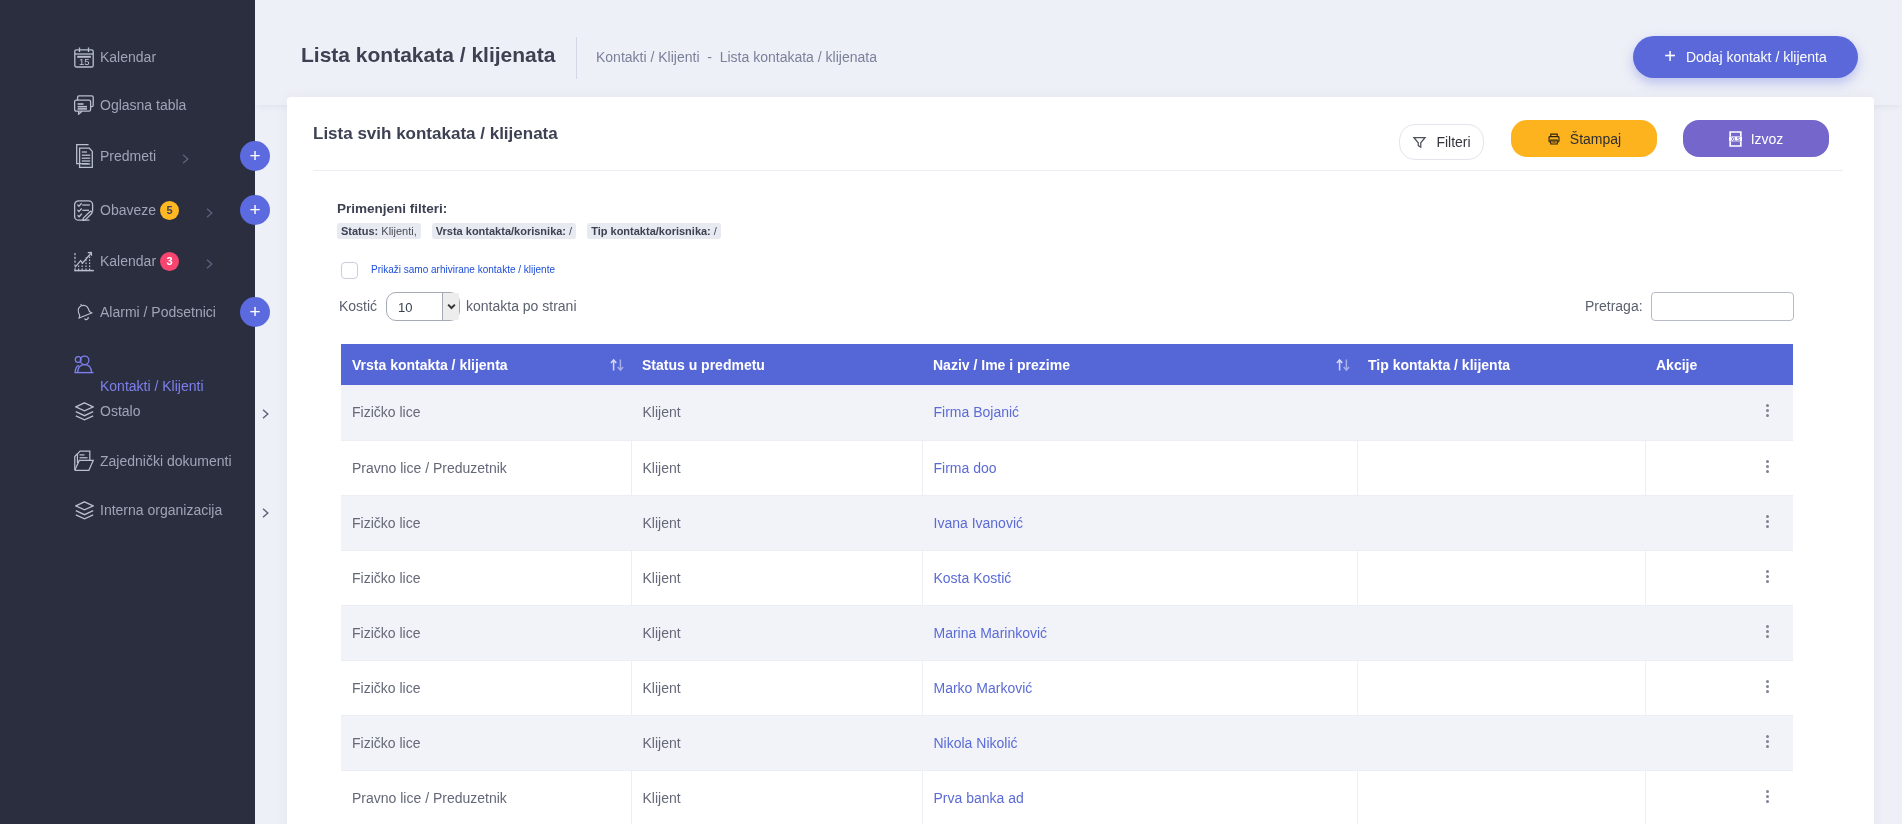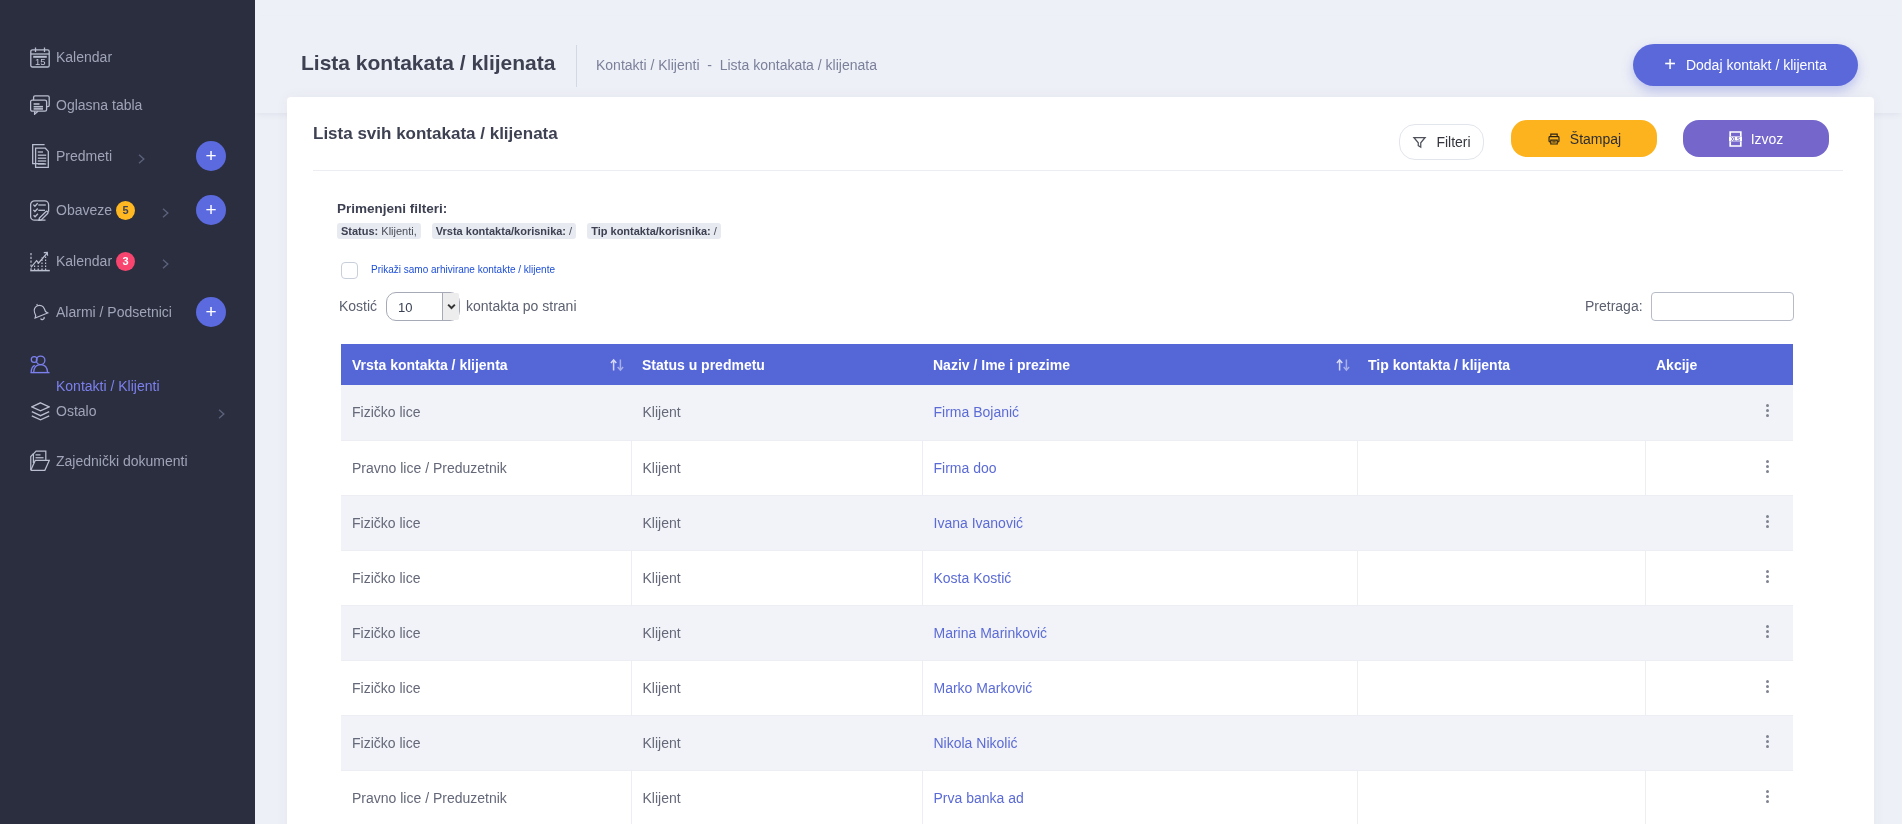--- a/index.html
+++ b/index.html
@@ -1,35 +1,35 @@
 <!DOCTYPE html>
 <html><head>
 <meta charset="utf-8">
 <style>
 * { margin:0; padding:0; box-sizing:border-box; }
 html,body { width:1902px; height:824px; overflow:hidden; font-family:"Liberation Sans", sans-serif; background:#eef0f7; }
 
 
 #sidebar { position:fixed; left:0; top:0; width:255px; height:824px; background:#2b2e3e; z-index:10; }
-.menu { list-style:none; padding-top:33px; }
+.menu { list-style:none; padding-top:33px;padding-left:44px; }
 .menu li { position:relative; display:flex; align-items:center; height:48px; padding-left:30px; }
 .menu li.tall { height:54px; }
 .menu li.zaj { height:51px; }
 .menu li .mi { width:20px; height:24px; flex:0 0 20px; display:flex; align-items:center; justify-content:center; }
 .menu li .mt { font-size:14px; color:#a0a4b8; margin-left:6px; white-space:nowrap; }
 .menu li.active .mt { color:#7c80ee;margin-top:46px; }
 .badge { display:inline-flex; align-items:center; justify-content:center; width:19px; height:19px; border-radius:50%; font-size:11px; font-weight:bold; margin-left:4px; }
 .badge.orange { background:#ffb822; color:#3f4254; }
 .badge.pink { background:#f8456f; color:#fff; }
 .arrow { position:absolute; top:50%; transform:translateY(-50%); width:7px; height:11px; }
 .plusbtn { position:absolute; left:196px; top:50%; transform:translateY(-50%); width:30px; height:30px; border-radius:50%; background:#5b6ade; color:#fff; font-size:19px; font-weight:400; display:flex; align-items:center; justify-content:center; }
 
 
 #main { position:absolute; left:255px; top:0; right:0; height:824px; }
-#pagehead { position:absolute; left:0; top:16px; right:0; height:97px; box-shadow:0 3px 6px -2px rgba(100,105,140,.12); }
+#pagehead { position:absolute; left:0; top:8px; right:0; height:97px; box-shadow:0 3px 6px -2px rgba(100,105,140,.12); }
 #pagehead .title { position:absolute; left:46px; top:35px; font-size:21px; font-weight:bold; color:#3d4152; }
 #pagehead .vsep { position:absolute; left:321px; top:29px; height:42px; width:1px; background:#d4d8e4; }
 #pagehead .crumbs { position:absolute; left:341px; top:41px; font-size:14px; color:#7b809a; }
 #addbtn { position:absolute; right:44px; top:28px; height:42px; width:225px; border-radius:21px; background:#5a68da; box-shadow:0 5px 12px rgba(90,104,218,.35); color:#fff; font-size:14px; display:flex; align-items:center; justify-content:center; }
 #addbtn .plus { font-size:20px; font-weight:300; margin-right:10px; margin-top:-2px; }
 
 
 #card { position:absolute; left:32px; top:97px; width:1587px; height:1100px; background:#fff; border-radius:4px; box-shadow:0 0 13px 0 rgba(82,63,105,.05); }
 #card .ctitle { position:absolute; left:26px; top:27px; font-size:17px; font-weight:bold; color:#3d4152; }
 .btn { position:absolute; display:flex; align-items:center; justify-content:center; border-radius:16px; font-size:14px; }
@@ -199,20 +199,33 @@
       <span class="mi">
           <svg width="21" height="23" viewBox="0 0 21 23" fill="none" stroke="#b9bed0" stroke-width="1.3">
             <path d="M3.6 14 V4.6 l2.8-3 h10.2 V12"></path>
             <line x1="5.8" y1="5.6" x2="11" y2="5.6"></line>
             <line x1="5.8" y1="8.6" x2="14.2" y2="8.6"></line>
             <path d="M0.8 21.8 V7.4 l2.8-3"></path>
             <path d="M0.8 21.8 h14.8 l4.6-10.4 H5.5 l-4.7 10.4"></path>
           </svg>
         </span>
       <span class="mt">Zajednički dokumenti</span>
+    </li>
+    <li>
+      <span class="mi">
+          <svg width="19" height="19" viewBox="0 0 19 19" fill="none" stroke="#b9bed0" stroke-width="1.3">
+            <path d="M9.5 0.8 l8.7 4 -8.7 4 -8.7-4 z"></path>
+            <path d="M0.8 9.7 l8.7 4 8.7-4"></path>
+            <path d="M0.8 13.8 l8.7 4 8.7-4"></path>
+          </svg>
+        </span>
+      <span class="mt">Interna organizacija</span>
+      <span class="arrow" style="left:218px;"><svg width="7" height="11" viewBox="0 0 7 11" fill="none">
+            <path d="M1 1.2 L5.8 5.5 L1 9.8" stroke="#5c617b" stroke-width="1.4"></path>
+          </svg></span>
     </li>
   </ul>
 </div>
 
 <div id="main">
   <div id="pagehead">
     <div class="title">Lista kontakata / klijenata</div>
     <div class="vsep"></div>
     <div class="crumbs">Kontakti / Klijenti&nbsp; -&nbsp; Lista kontakata / klijenata</div>
     <div id="addbtn"><span class="plus">+</span> Dodaj kontakt / klijenta</div>

